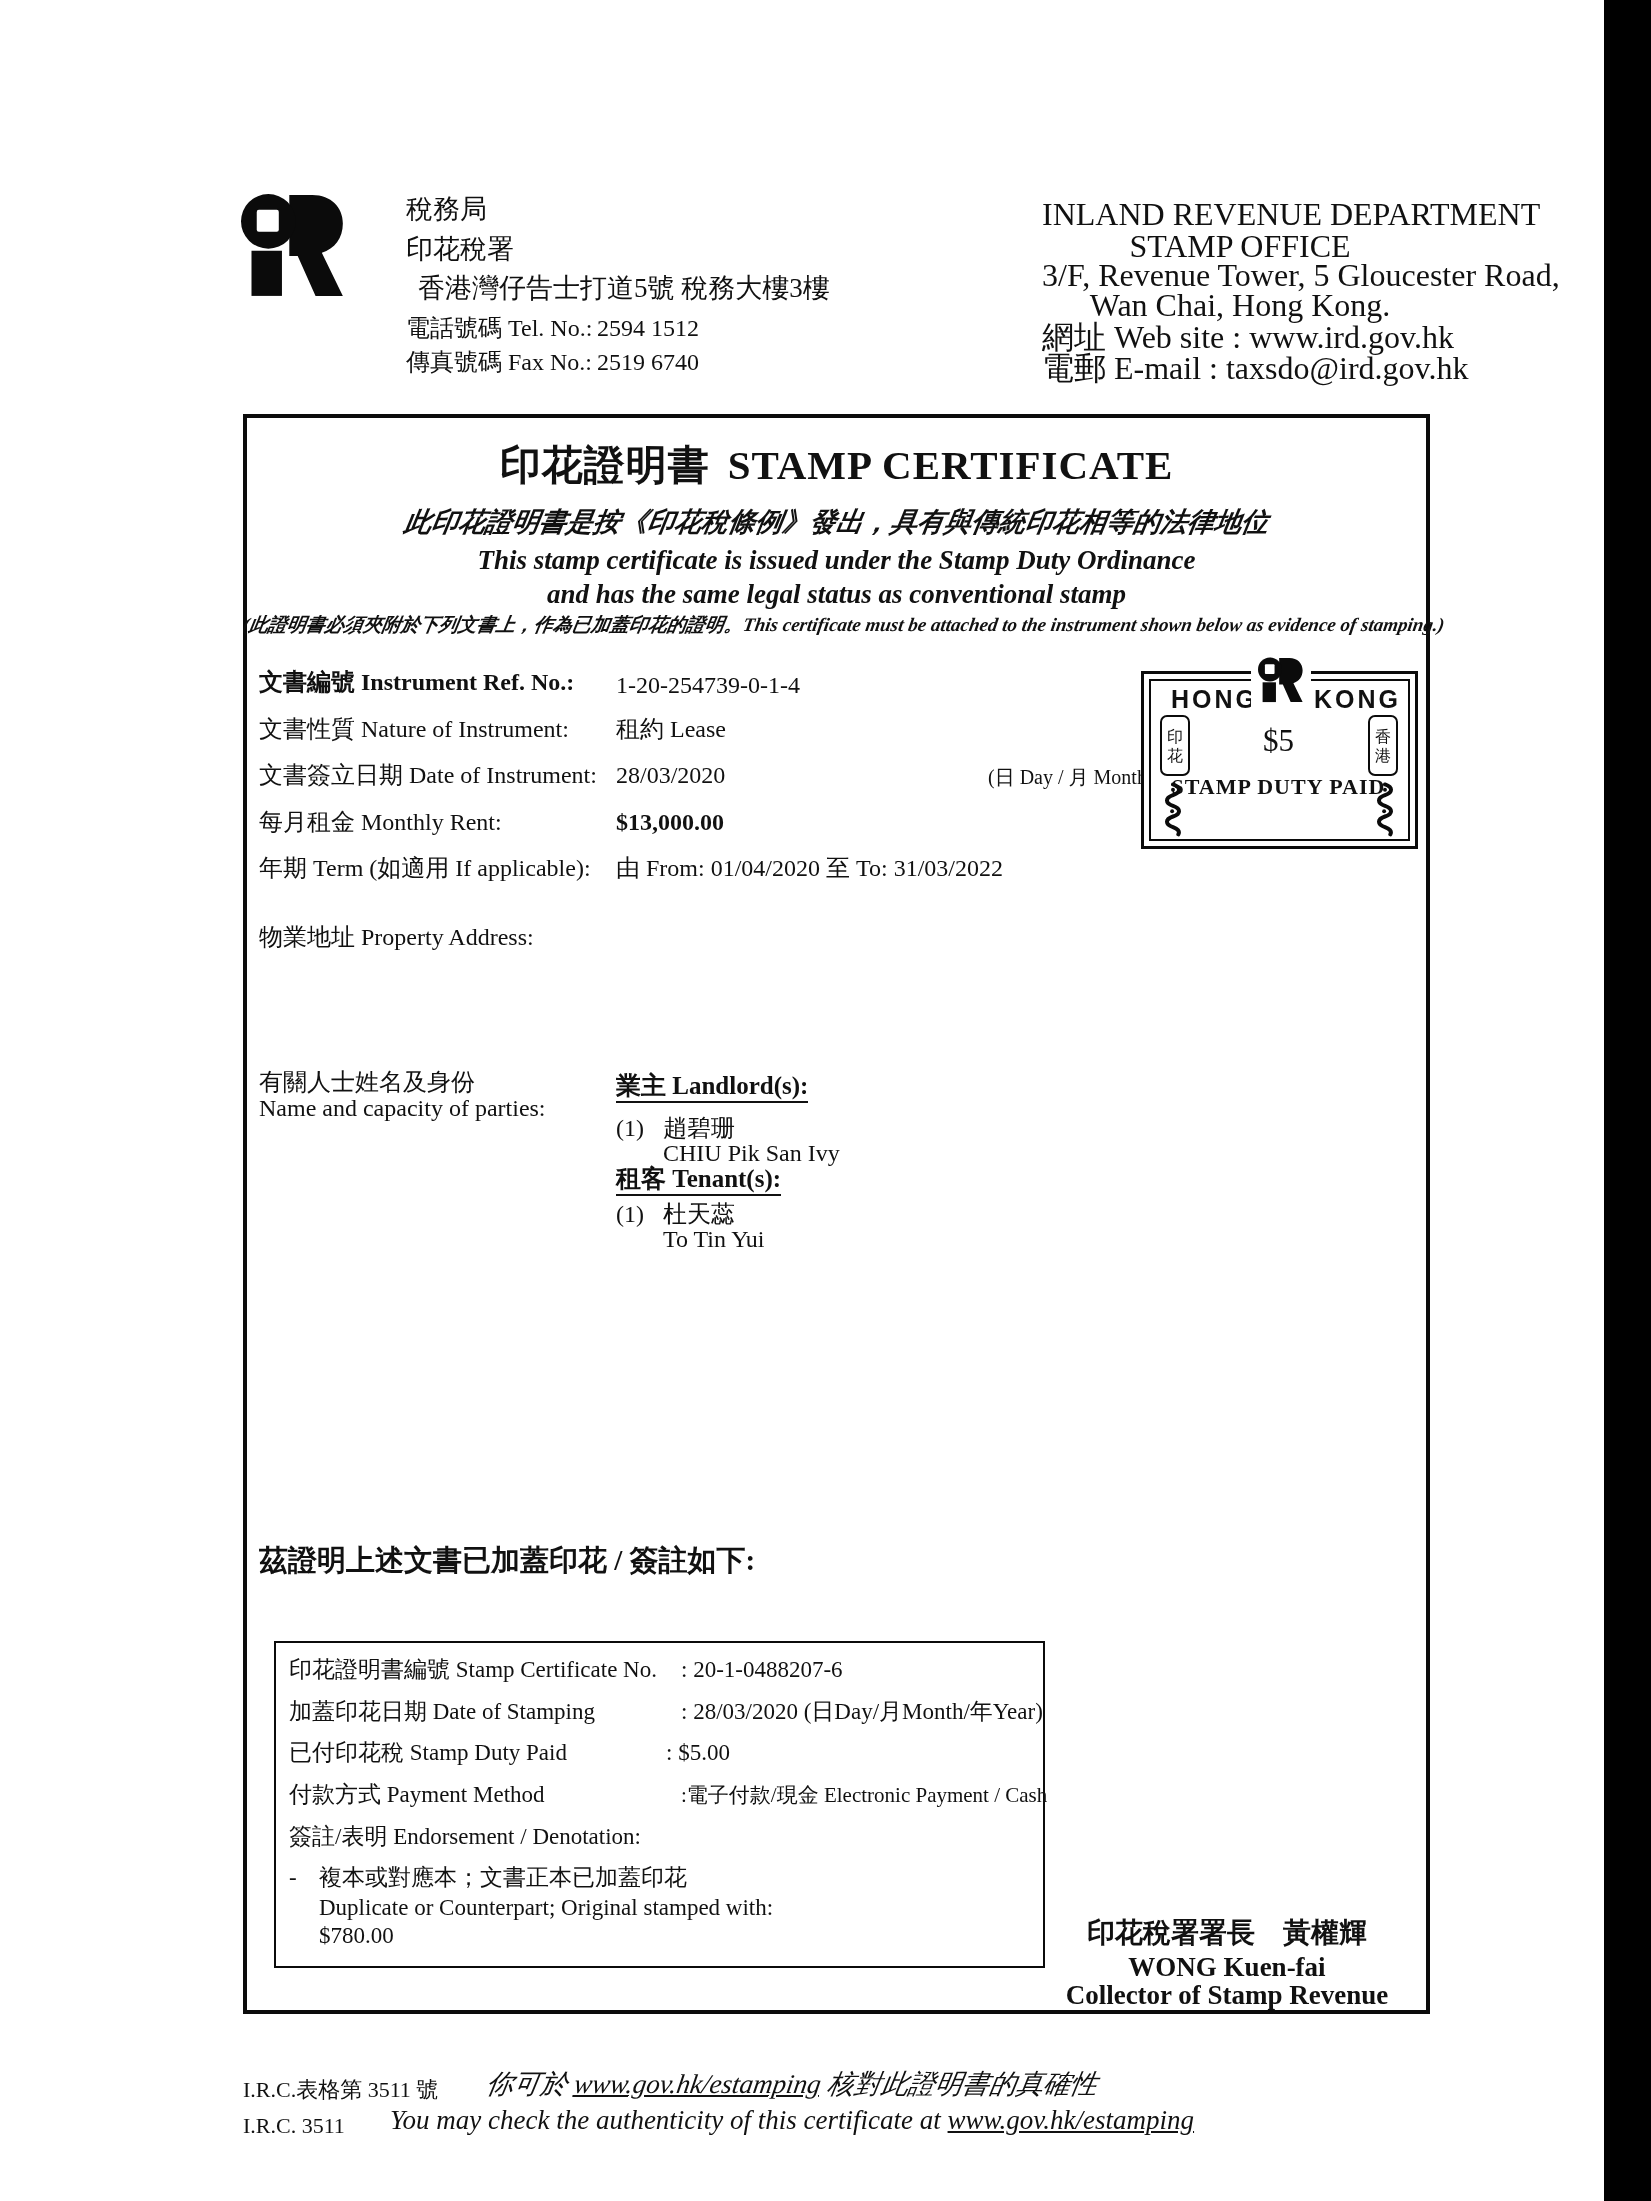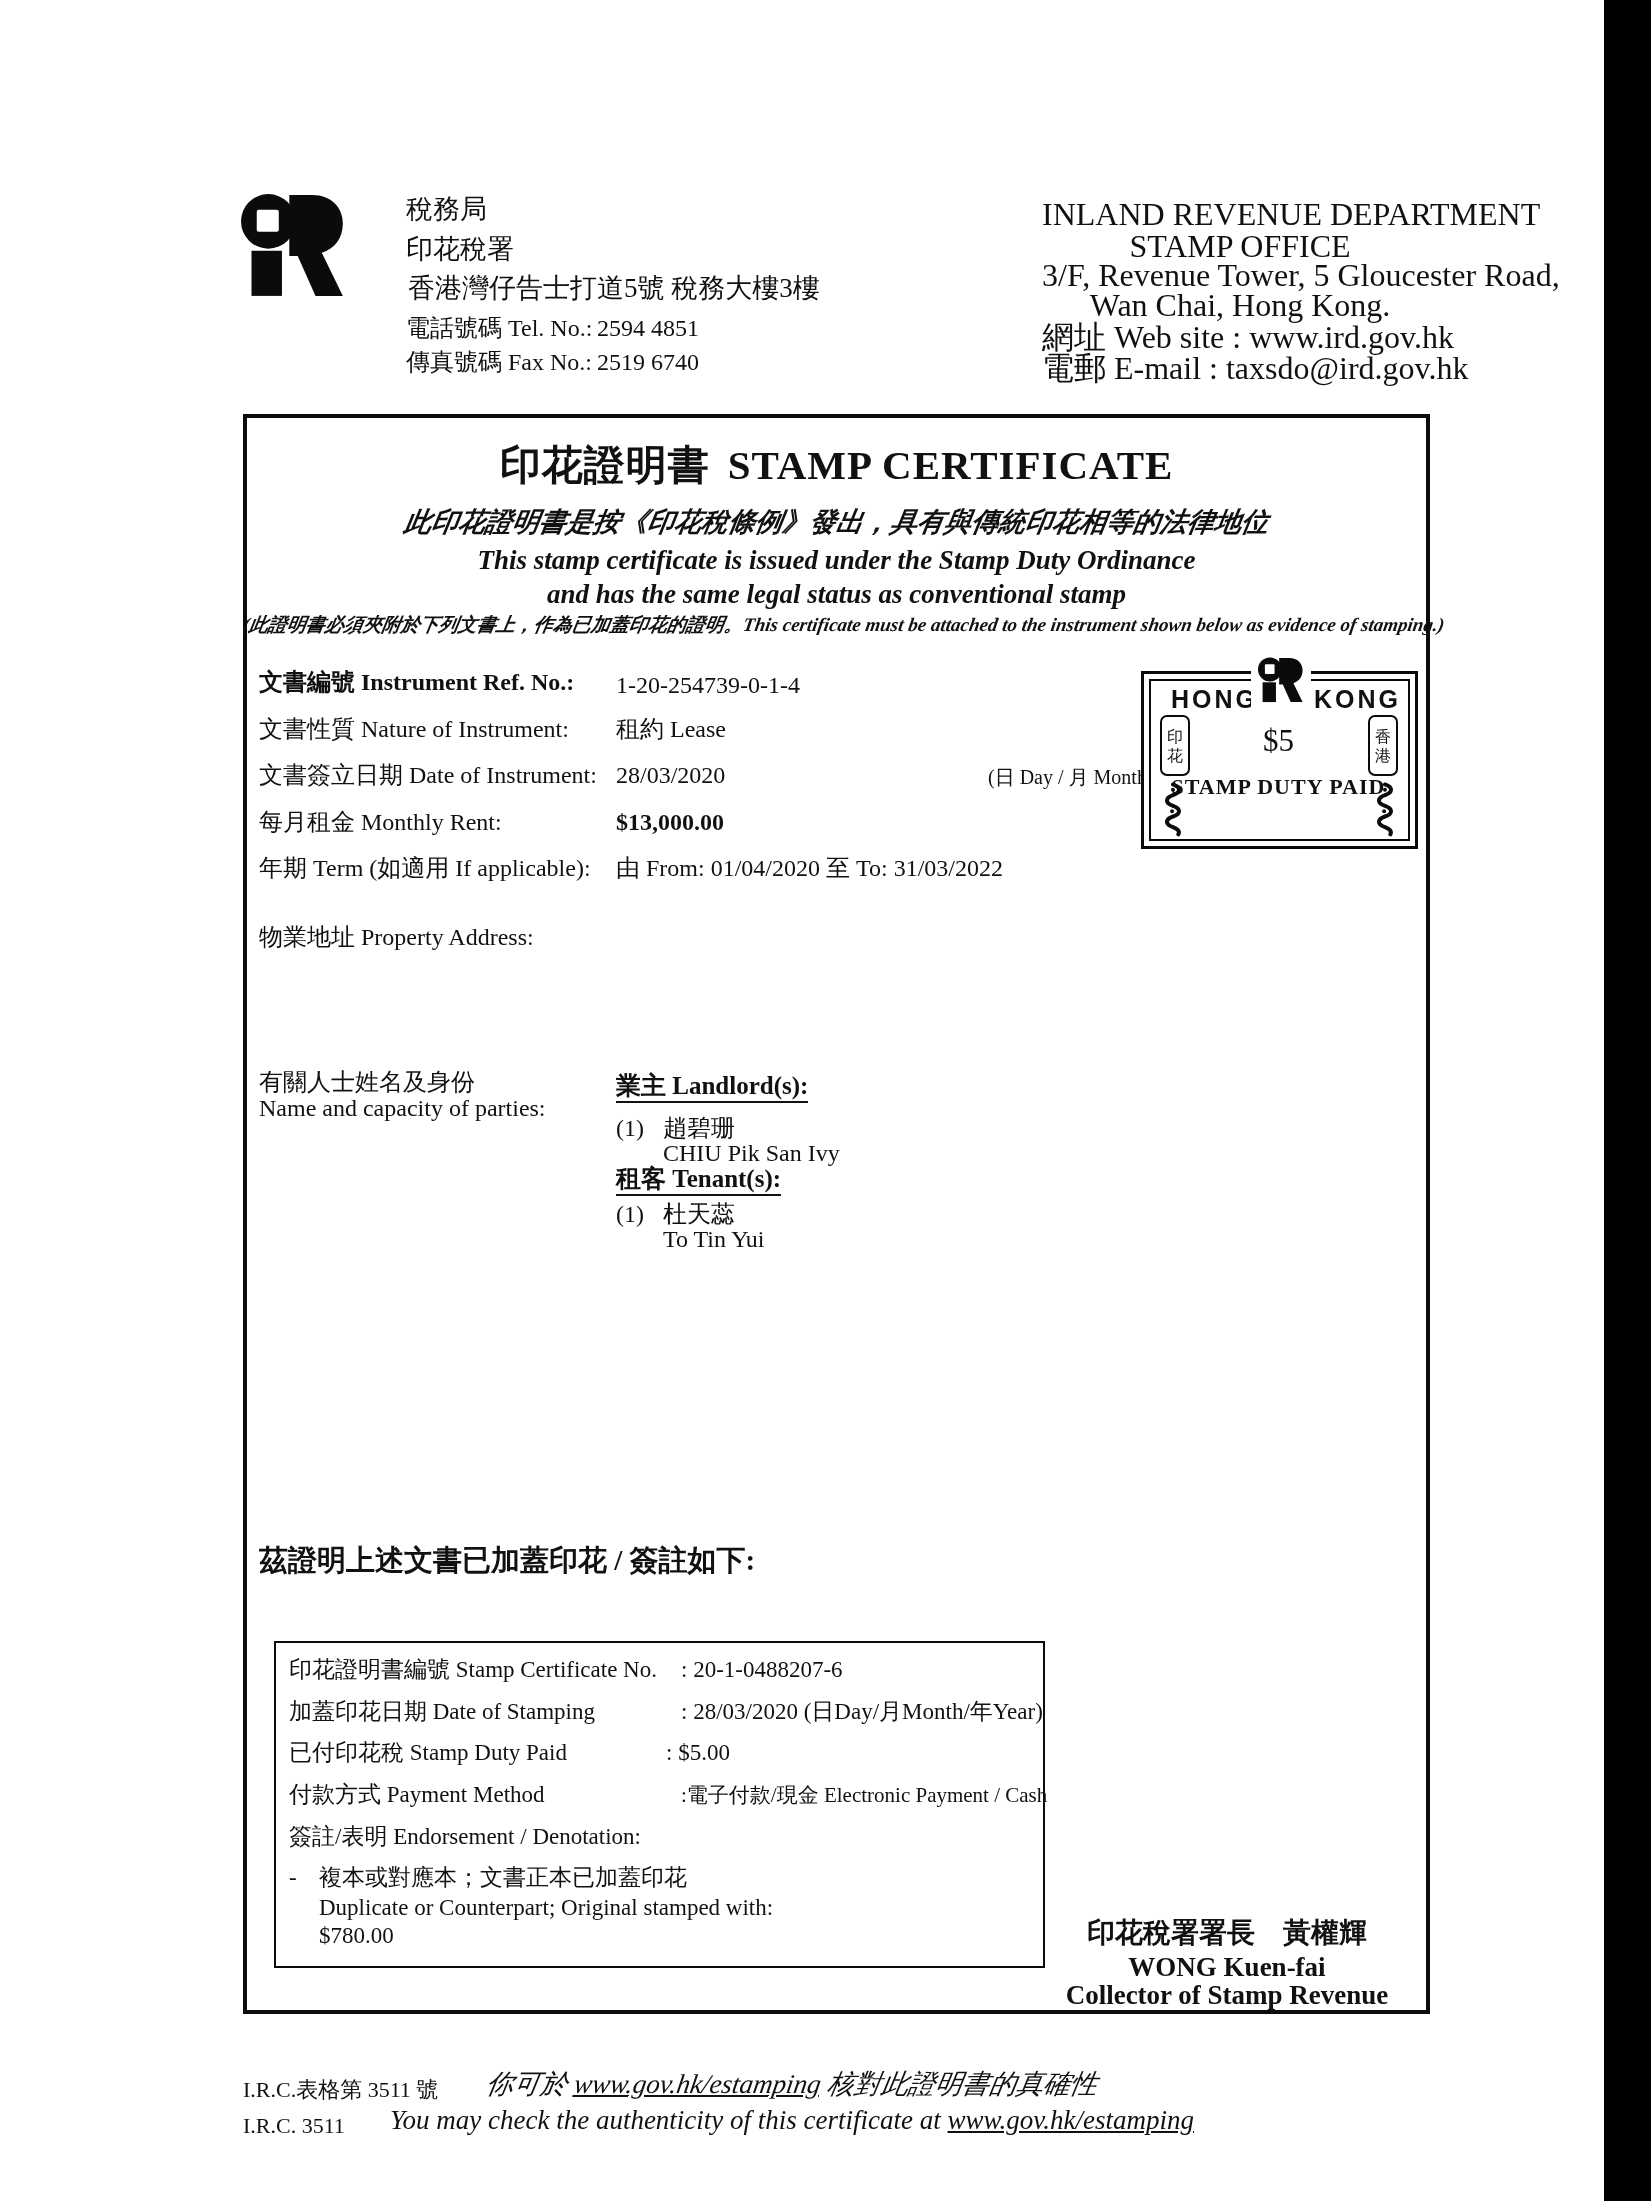--- a/index.html
+++ b/index.html
@@ -90,24 +90,24 @@
   <div class="scan-edge"></div>
 
   <div class="abs" style="left:241px; top:191px;">
     <svg viewBox="0 0 100 100" width="105" height="109">
         <use href="#irdlogo"></use>
       </svg>
   </div>
 
   <div class="abs hdr-cn" style="left:406px; top:194px;">稅務局</div>
   <div class="abs hdr-cn" style="left:406px; top:234px;">印花稅署</div>
-  <div class="abs hdr-cn" style="left:408px; top:273px;">香港灣仔告士打道5號  稅務大樓3樓</div>
+  <div class="abs hdr-cn" style="left:418px; top:273px;">香港灣仔告士打道5號  稅務大樓3樓</div>
 
   <div class="abs hdr-sm" style="left:406px; top:315px;">電話號碼 Tel. No.:</div>
-  <div class="abs hdr-sm" style="left:597px; top:315px;">2594 4851</div>
+  <div class="abs hdr-sm" style="left:597px; top:315px;">2594 1512</div>
   <div class="abs hdr-sm" style="left:406px; top:349px;">傳真號碼 Fax No.:</div>
   <div class="abs hdr-sm" style="left:597px; top:349px;">2519 6740</div>
 
   <div class="abs hdr-r c" style="left:1042px; top:196px; width:396px;">INLAND REVENUE DEPARTMENT</div>
   <div class="abs hdr-r c" style="left:1042px; top:228px; width:396px;">STAMP OFFICE</div>
   <div class="abs hdr-r c" style="left:1042px; top:257px; width:396px;">3/F, Revenue Tower, 5 Gloucester Road,</div>
   <div class="abs hdr-r c" style="left:1042px; top:287px; width:396px;">Wan Chai, Hong Kong.</div>
   <div class="abs hdr-r c" style="left:1042px; top:319px; width:396px;">
     <span>網址 Web site : </span><span>www.ird.gov.hk</span>
   </div>

